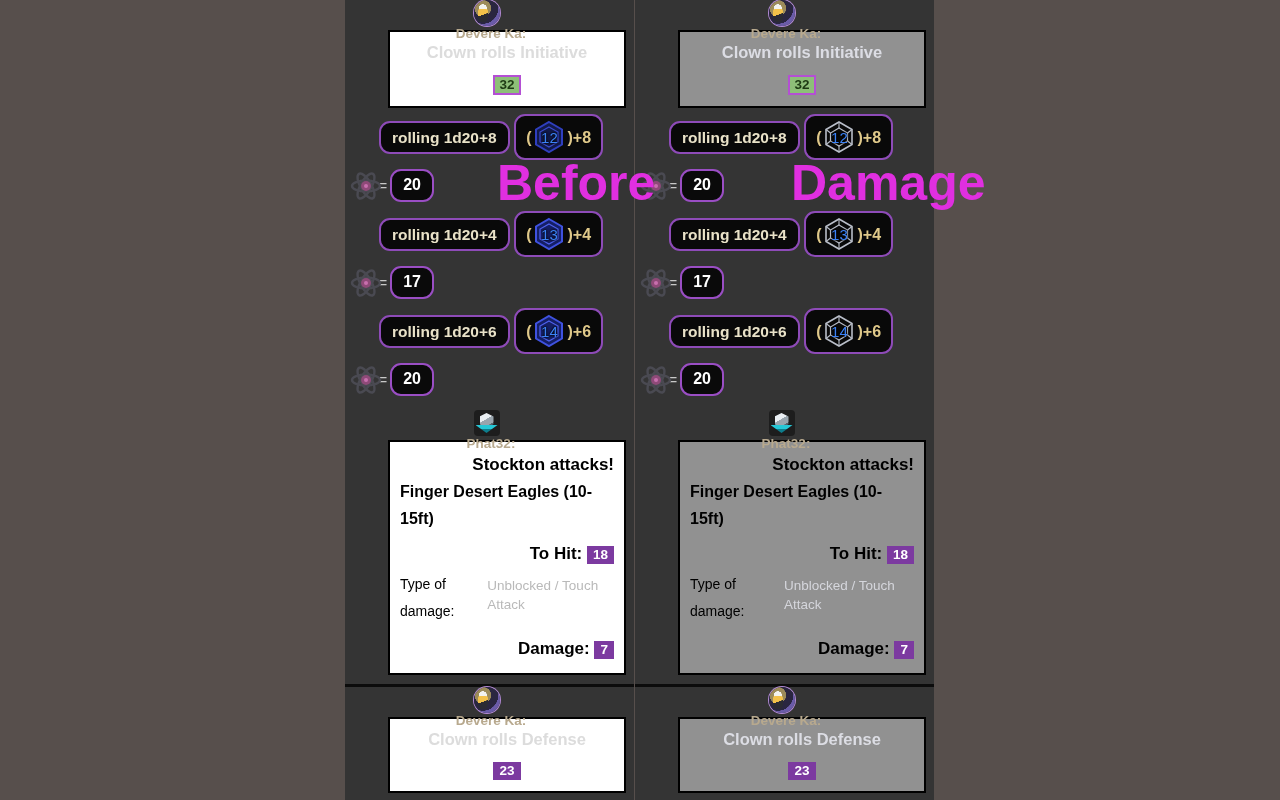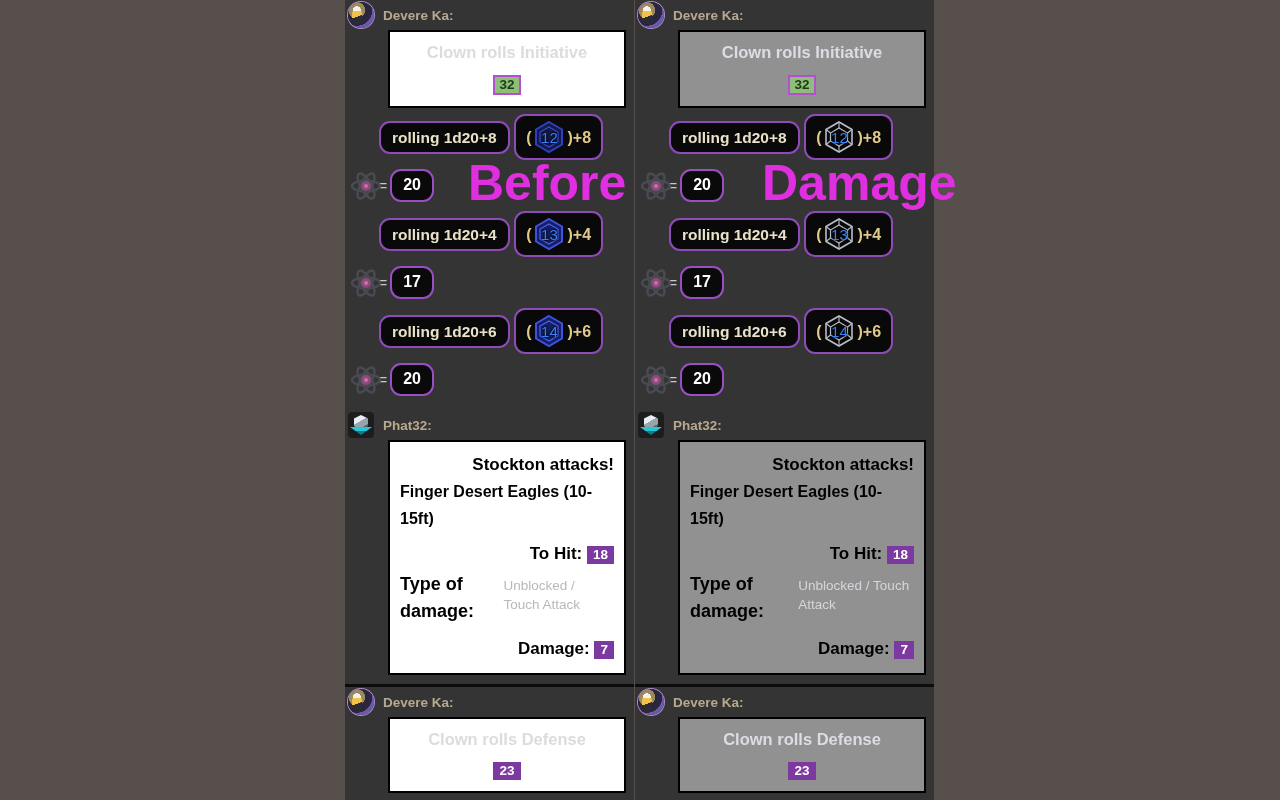--- a/index.html
+++ b/index.html
@@ -17,31 +17,32 @@
     overflow: hidden;
   }
   .panel.before { left: 345px; width: 289px; }
   .panel.after  { left: 635px; width: 299px; }
 
   .bigword {
     position: absolute; top: 155px;
     font-size: 50px; font-weight: bold; color: #e02fe0;
     letter-spacing: 0px; line-height: 56px; z-index: 40;
     font-family: "Liberation Sans", sans-serif;
+    margin-left: 29px;
   }
   .bigword.before { left: 468px; }
   .bigword.after  { left: 762px; }
 
   
   .msg { position: relative; padding: 0 0 0 0; }
   .msg + .msg { border-top: 3px solid #0c0c0c; }
 
   .msg-head {
     display: flex; align-items: center;
-    height: 30px; padding-left: 3px;
+    height: 30px; padding-left: 3px; flex-direction: column;
   }
   .avatar {
     width: 26px; height: 26px; flex: 0 0 26px;
     border-radius: 4px; margin-right: 9px;
     position: relative; overflow: hidden;
   }
   .avatar.globe {
     border-radius: 50%;
     background: radial-gradient(circle at 34% 32%, #f2f2ee 0 16%, #9c8b5a 17% 33%, #2a2640 34% 62%, #6a5ba8 63% 80%, #3c2f66 81% 100%);
     box-shadow: 0 0 0 1px #b38ad6;
@@ -88,21 +89,21 @@
   .before .card { background: #ffffff; }
   .before .card .line { color: #dcdcdc; }
   .after  .card { background: #919191; }
   .after  .card .line { color: #dcdde4; }
 
   
   .atk { text-align: right; }
   .atk .title { font-size: 17px; font-weight: bold; line-height: 27px; }
   .atk .sub { font-size: 16px; font-weight: bold; line-height: 27px; text-align: left; }
   .atk .row { display: flex; align-items: flex-start; justify-content: space-between; margin-top: 4px; }
-  .atk .row .k { font-size: 18px; font-weight: bold; line-height: 27px; text-align: left; max-width: 120px; }
+  .atk .row .k { font-size: 14px; font-weight: normal; line-height: 27px; text-align: left; max-width: 120px; }
   .atk .row .v { font-size: 13.5px; line-height: 19px; text-align: left; padding-top: 5px; max-width: 130px; }
   .atk .tohit { font-size: 17px; font-weight: bold; line-height: 27px; margin-top: 2px; }
   .atk .dmg { font-size: 17px; font-weight: bold; line-height: 27px; margin-top: 4px; }
   .before .atk .v { color: #b9b9b9; }
   .after  .atk .v { color: #d5d6dc; }
 
   
   .rolls { padding: 6px 0 8px 0; }
   .rollgroup { position: relative; padding-left: 34px; }
   .chip {

